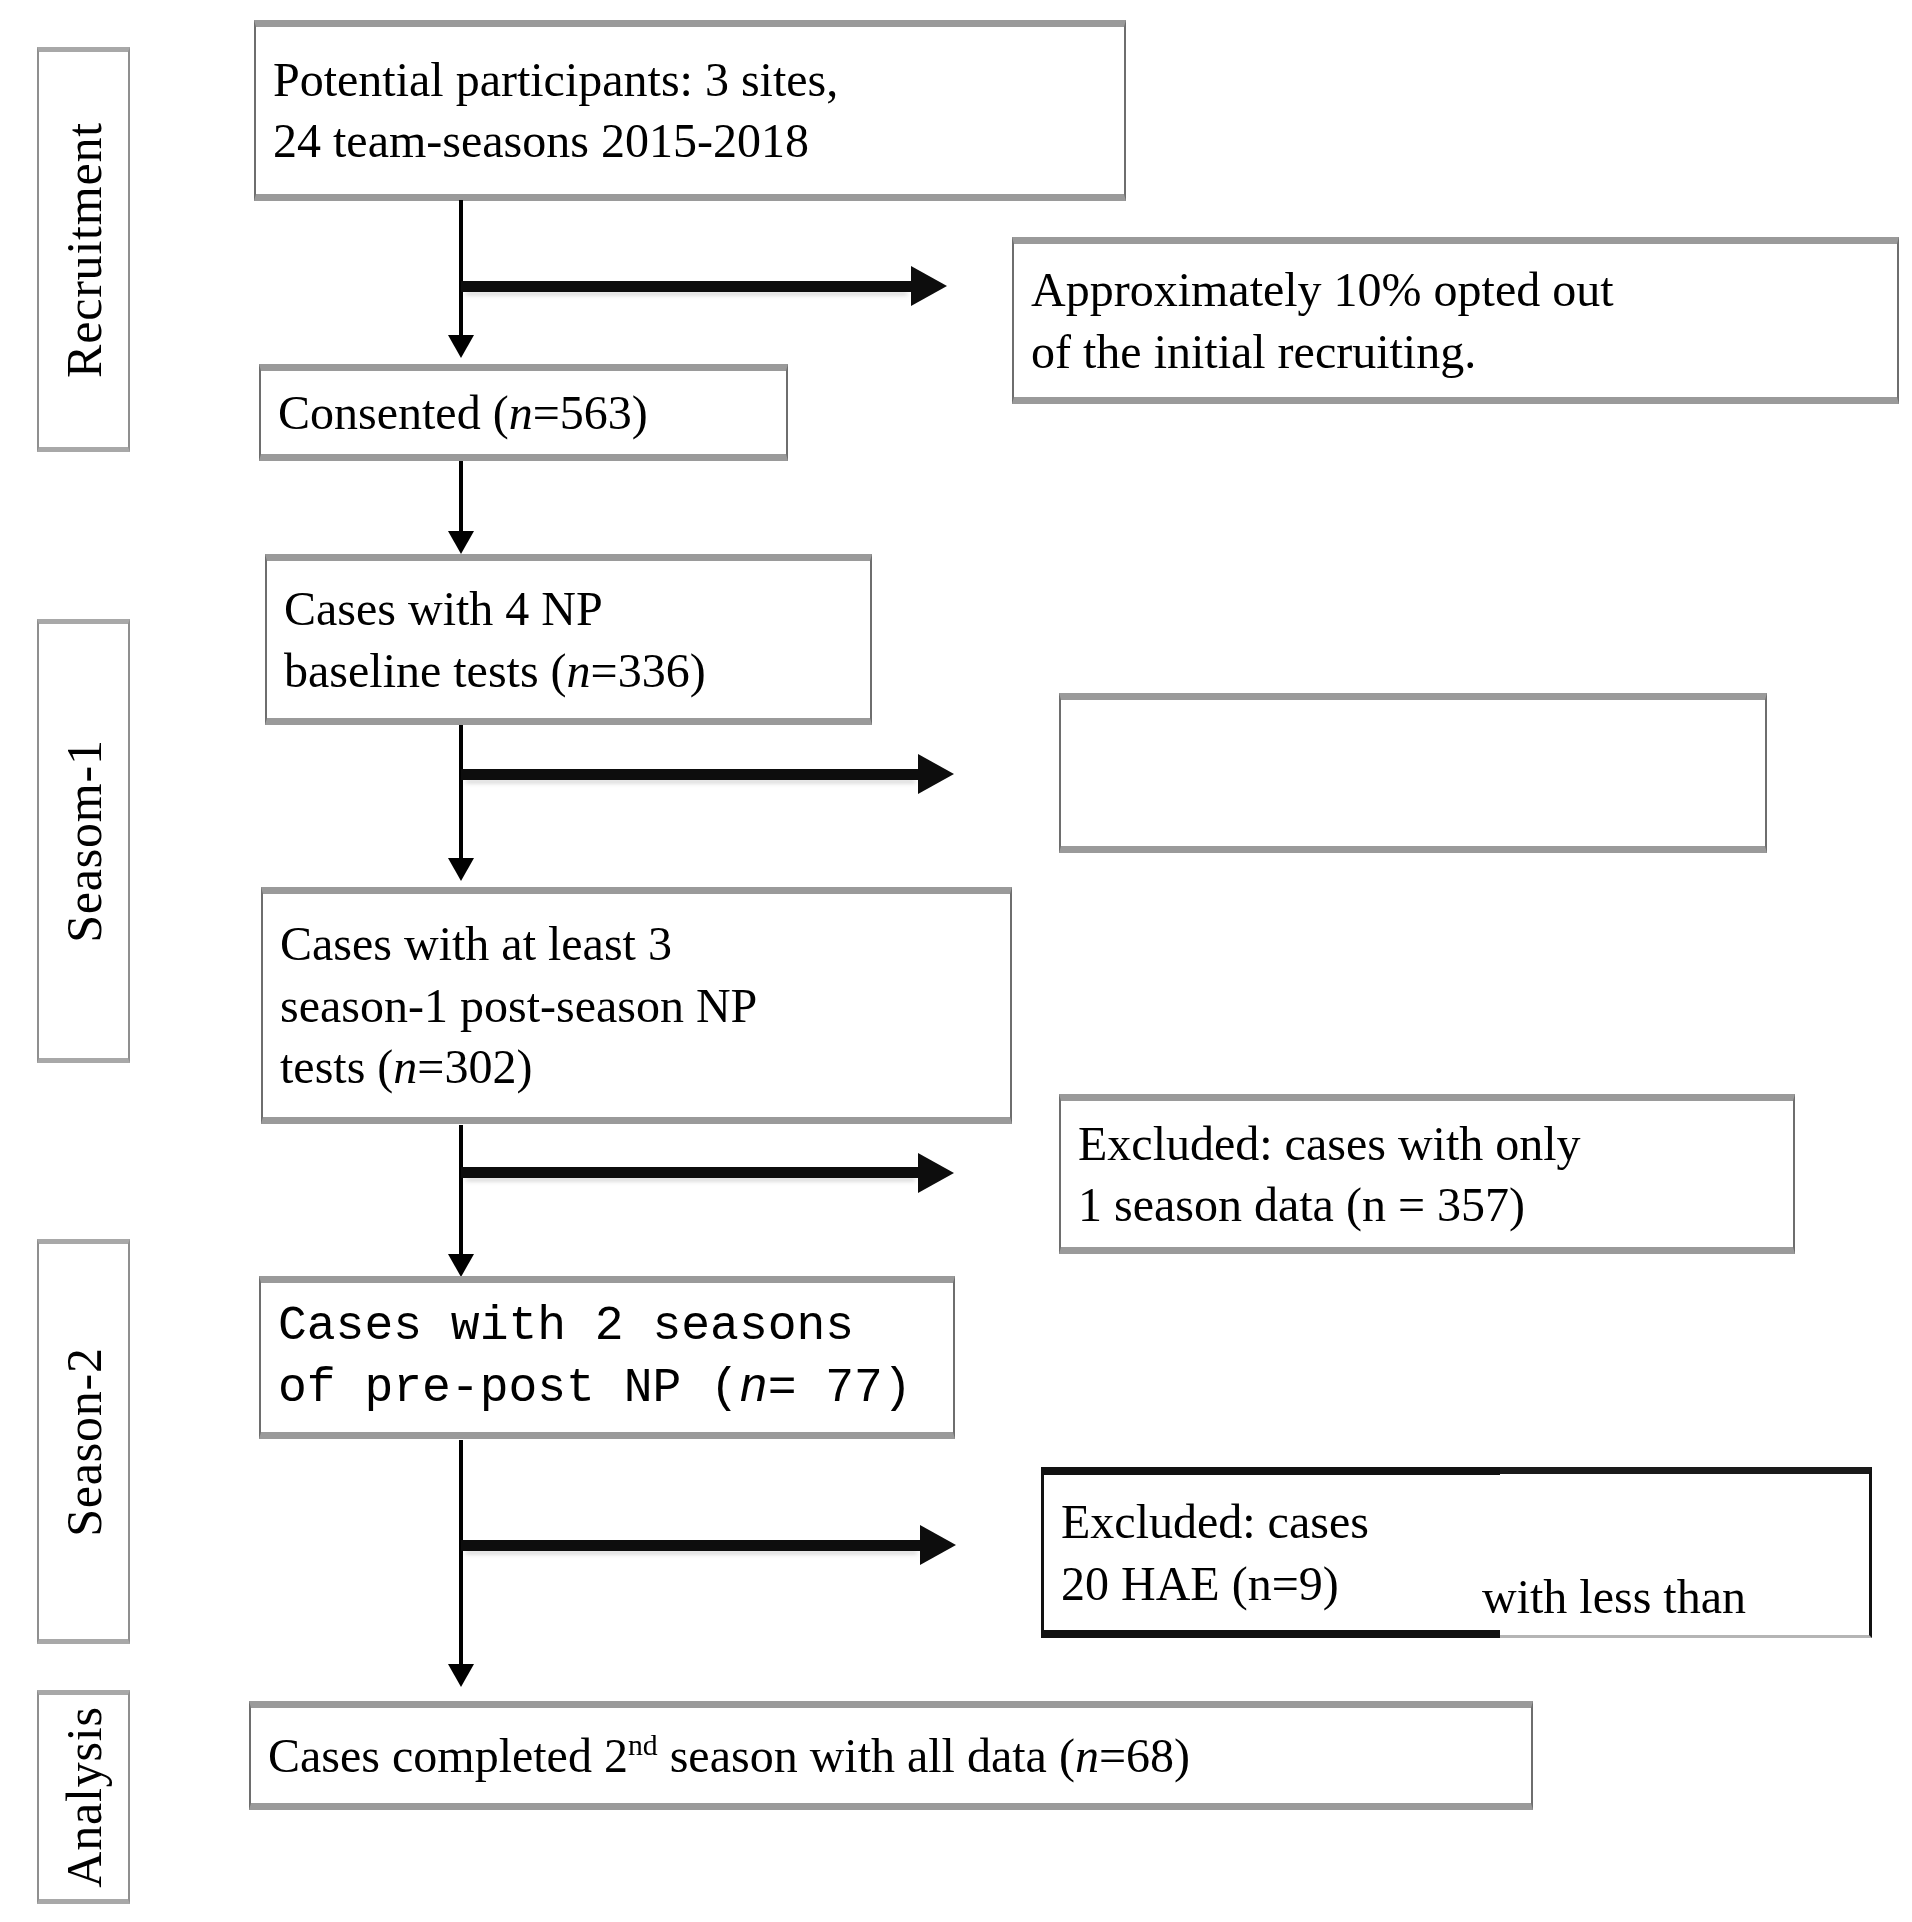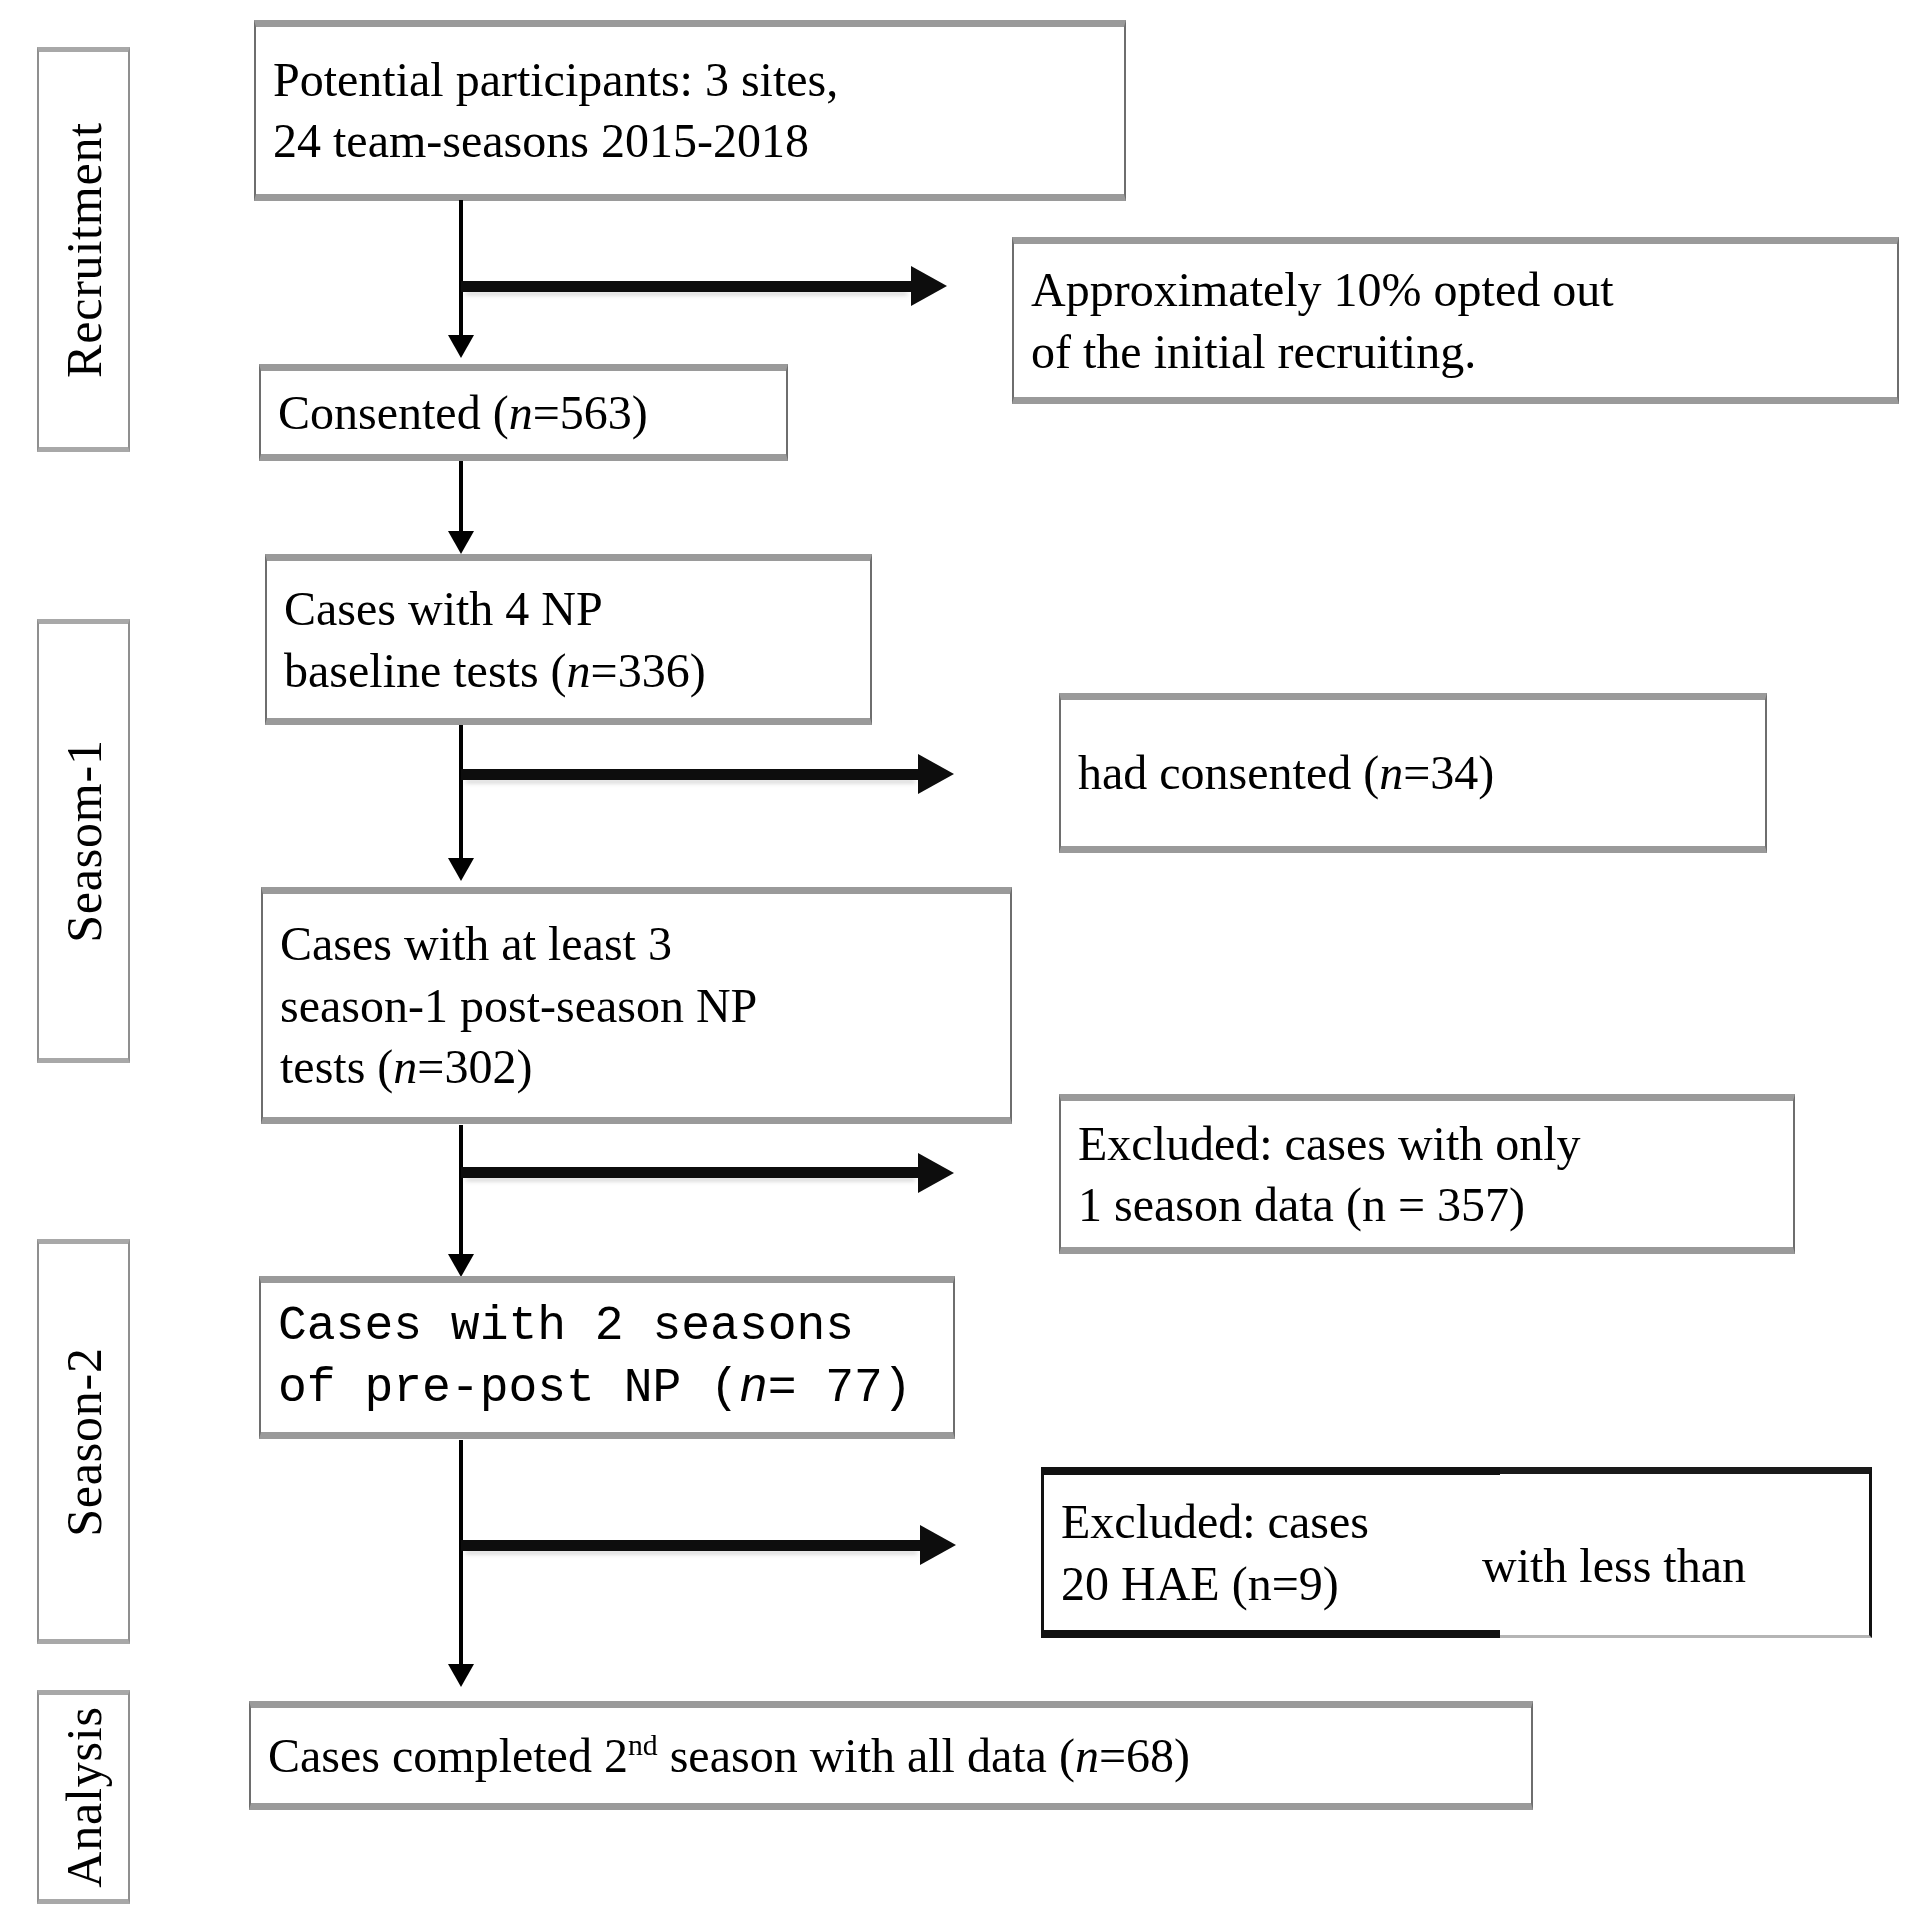--- a/index.html
+++ b/index.html
@@ -183,29 +183,28 @@
   <div class="box" style="left:249px; top:1701px; width:1284px; height:109px; padding-top:3.1px; padding-bottom:3.1px;">
     <span class="ln"><span>Cases completed 2</span><sup class="ord">nd</sup><span> season with all data (</span><i class="it">n</i><span>=68)</span></span>
   </div>
 
   <div class="box" style="left:1012px; top:237px; width:887px; height:167px;">
     <span class="ln">Approximately 10% opted out</span>
     <span class="ln">of the initial recruiting.</span>
   </div>
 
   <div class="box" style="left:1059px; top:693px; width:708px; height:160px;">
-    <span class="ln"><span>had consented (</span><i class="it">n</i><span>=34)</span></span>
   </div>
 
   <div class="box" style="left:1059px; top:1094px; width:736px; height:160px;">
     <span class="ln">Excluded: cases with only</span>
     <span class="ln">1 season data (n = 357)</span>
   </div>
 
-  <div class="box thin-outer" style="left:1479px; top:1467px; width:393px; height:171px; padding-left:0; padding-right:8px; justify-content:center;">
+  <div class="box thin-outer" style="left:1479px; top:1467px; width:393px; height:171px; padding-left:0; padding-right:8px; justify-content:flex-end;">
     <span class="ln" style="padding-top:22px;">with  less than</span>
   </div>
 
   <div class="box heavy" style="left:1041px; top:1467px; width:459px; height:171px; background:transparent; border-right:none;">
     <span class="ln">Excluded: cases</span>
     <span class="ln">20 HAE (n=9)</span>
   </div>
 
 </div>
 

